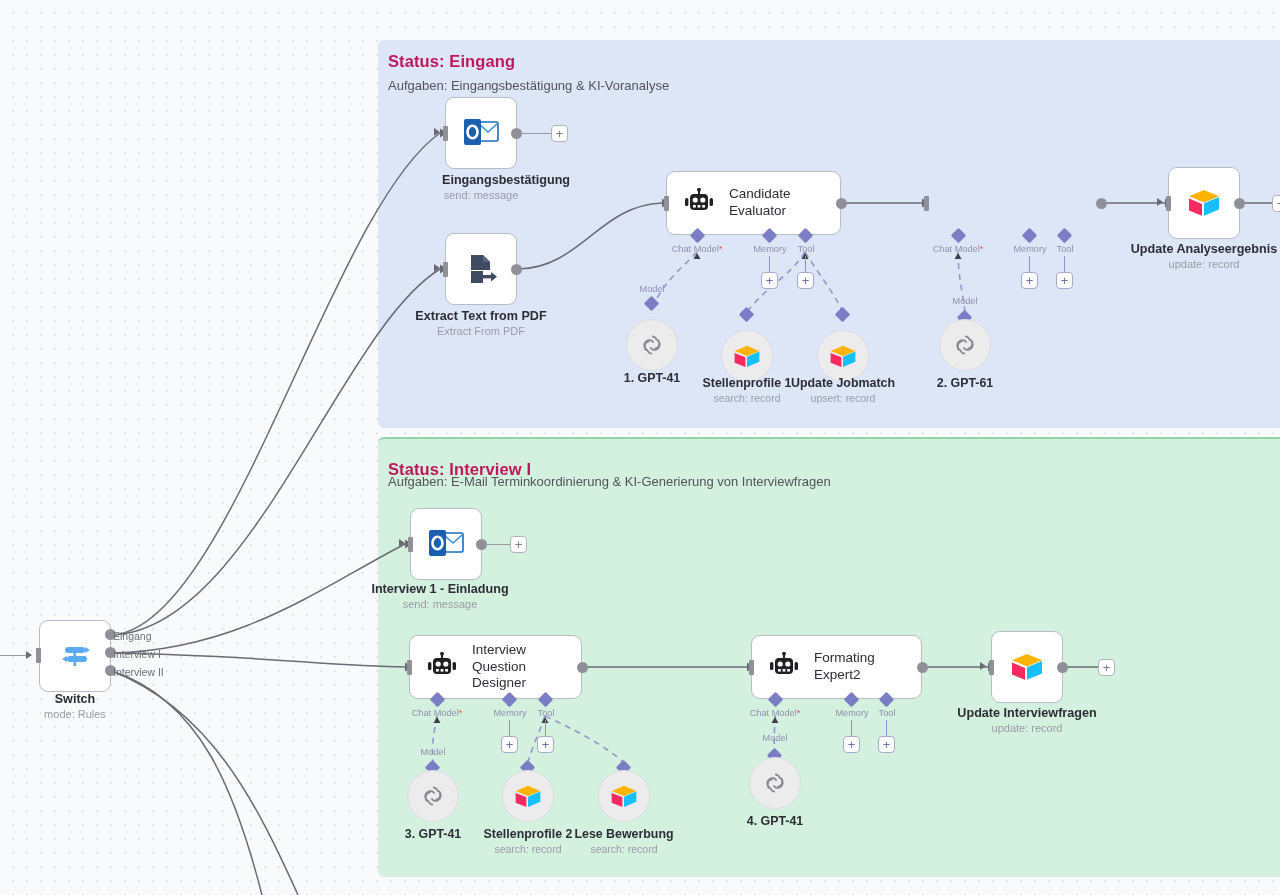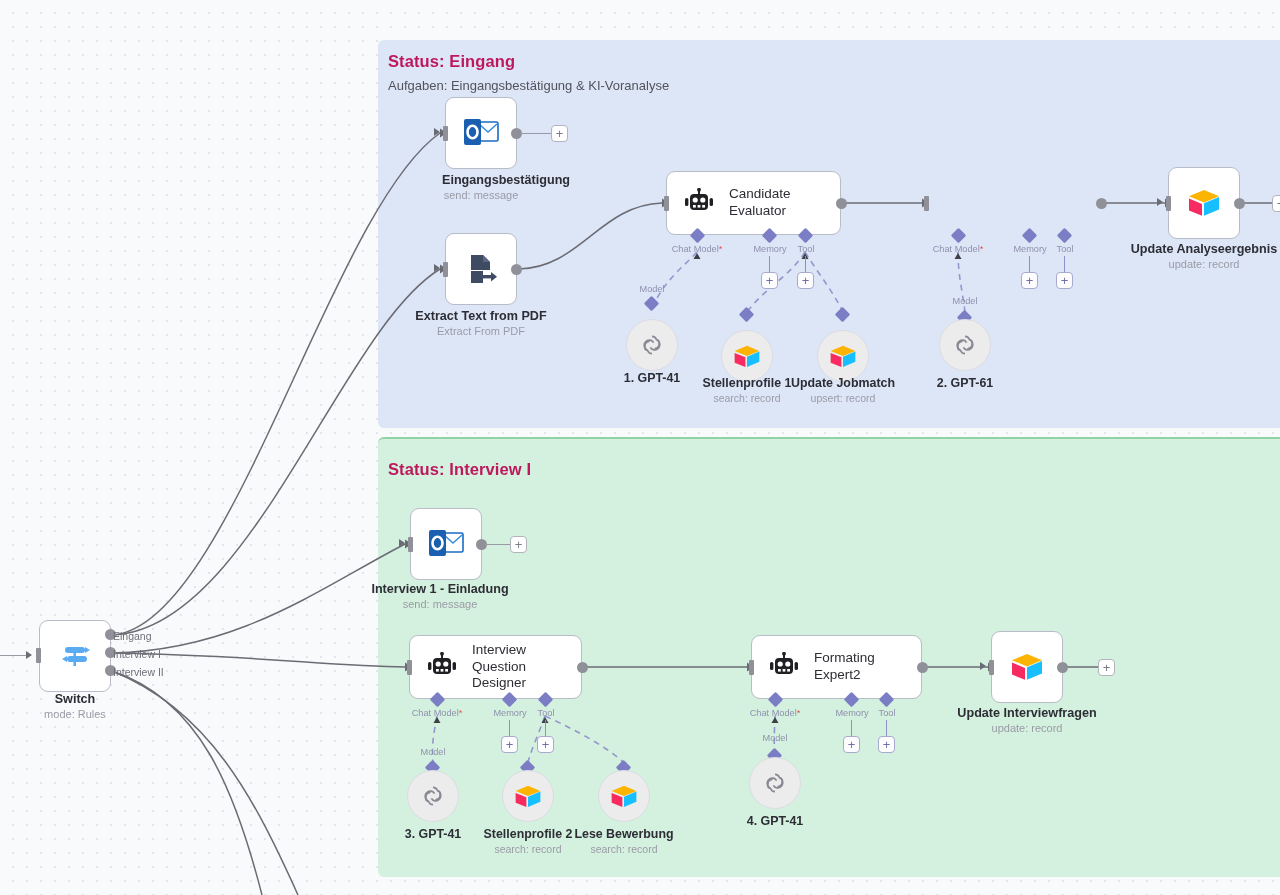--- a/index.html
+++ b/index.html
@@ -98,20 +98,21 @@
 
 <div id="canvas">
 
   <div class="zone" style="left:378px;top:40px;width:920px;height:388px;background:#dde6f7;"></div>
   <div class="zone" style="left:378px;top:437px;width:920px;height:440px;background:#d4f0de;border-top:2px solid #8fd3a9;"></div>
 
   <div class="zone-title" style="left:388px;top:52px;">Status: Eingang</div>
   <div class="zone-sub" style="left:388px;top:78px;">Aufgaben: Eingangsbestätigung &amp; KI-Voranalyse</div>
 
   <div class="zone-title" style="left:388px;top:448px;margin-top:12px;">Status: Interview I</div>
+  <div class="zone-sub" style="left:388px;top:474px;">Aufgaben: E-Mail Terminkoordinierung &amp; KI-Generierung von Interviewfragen</div>
 
   <svg class="layer-edges" width="1280" height="895">
     <g fill="none" stroke="#6b6b74" stroke-width="1.5">
 
       <path d="M112,635 C 230,628 330,210 440,133"></path>
 
       <path d="M112,635 C 250,630 340,330 440,269"></path>
 
       <path d="M112,653 C 240,650 320,588 405,544"></path>
 

